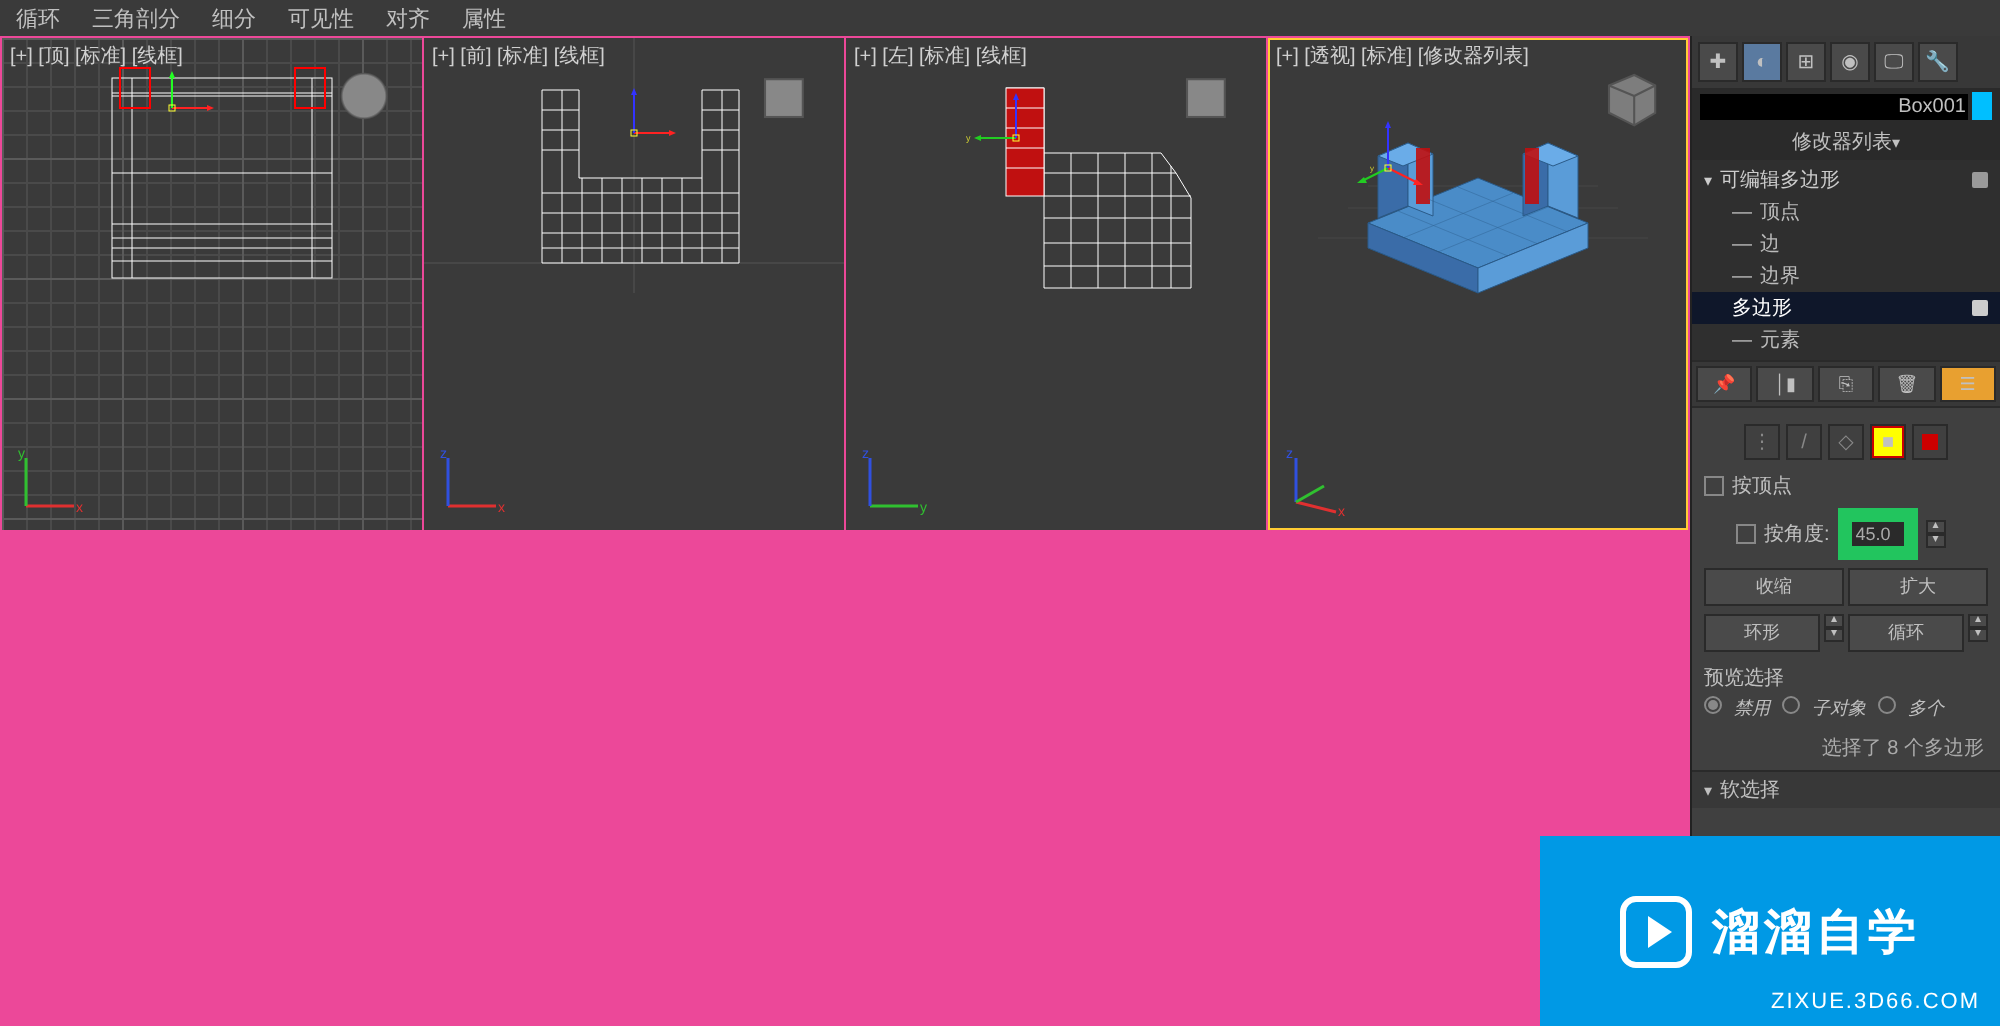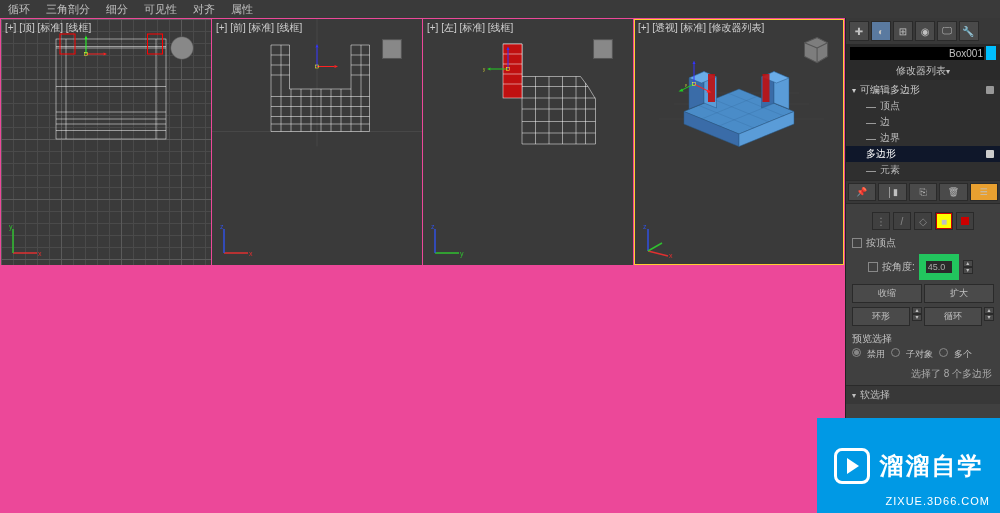--- a/index.html
+++ b/index.html
@@ -68,27 +68,27 @@
     .checkbox.checked::after { content: '✓'; font-size: 8px; line-height: 8px; }
     
     .spinner-row { display: flex; align-items: center; gap: 4px; padding: 2px 16px; }
     .spinner-input { width: 40px; background: #2a2a2a; border: 7px solid #22c55e; color: #aaa; font-size: 9px; padding: 1px 2px; }
     .spinner-btns { display: flex; flex-direction: column; }
     .spin-btn { width: 10px; height: 7px; background: #4a4a4a; border: 1px solid #2a2a2a; font-size: 6px; line-height: 5px; text-align: center; }
     
     .btn-row { display: flex; gap: 2px; padding: 2px 0; }
     .panel-btn { flex: 1; background: #4a4a4a; border: 1px solid #2a2a2a; padding: 2px; font-size: 9px; text-align: center; }
     
-    .radio-row { display: flex; gap: 6px; padding: 2px 0; font-size: 9px; }
+    .radio-row { display: flex; gap: 6px; padding: 2px 0; font-size: 9px; font-style: italic; }
     .radio { width: 9px; height: 9px; border: 1px solid #888; border-radius: 50%; display: inline-block; }
     .radio.checked::after { content: ''; display: block; width: 5px; height: 5px; background: #888; border-radius: 50%; margin: 1px; }
     
     .status-text { text-align: right; padding: 4px 2px 0 0; font-size: 10px; color: #aaa; }
     
-    .watermark { position: absolute; right: 0; bottom: 0; width: 183px; height: 95px; background: #0099e5; display: flex; align-items: center; justify-content: center; color: #fff; font-size: 24px; font-weight: bold; z-index: 100; letter-spacing: 2px; margin-left: 15px; }
+    .watermark { position: absolute; right: 0; bottom: 0; width: 230px; height: 95px; background: #0099e5; display: flex; align-items: center; justify-content: center; color: #fff; font-size: 24px; font-weight: bold; z-index: 100; letter-spacing: 2px; margin-left: 15px; }
     .watermark small { position: absolute; bottom: 6px; right: 10px; font-size: 11px; font-weight: normal; letter-spacing: 1px; }
     .watermark .play { width: 36px; height: 36px; border: 3px solid #fff; border-radius: 8px; display: flex; align-items: center; justify-content: center; margin-right: 10px; }
     .watermark .play::after { content: ''; border-left: 12px solid #fff; border-top: 8px solid transparent; border-bottom: 8px solid transparent; margin-left: 3px; }
     
     svg { overflow: visible; }
     .viewport-content { position: absolute; inset: 0; }
   </style>
 </head>
 <body>
 

